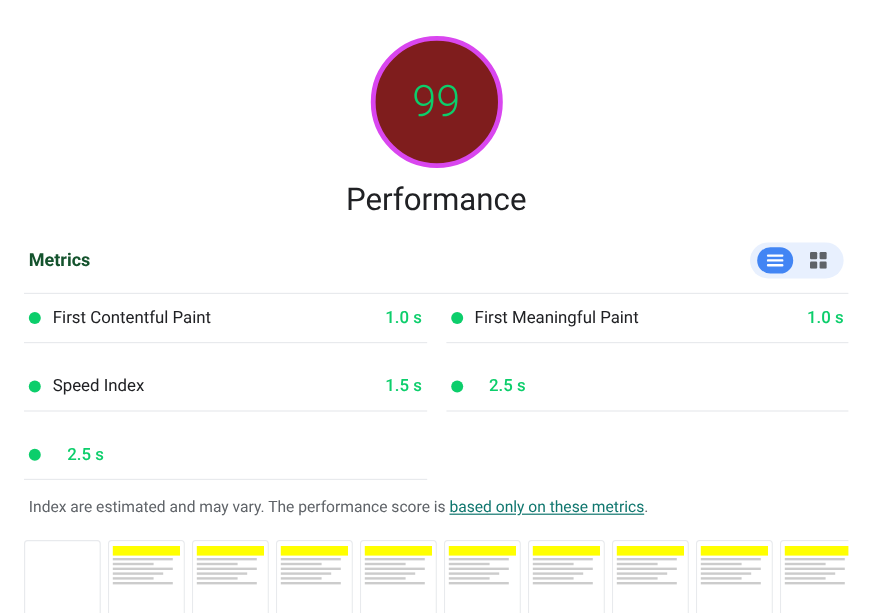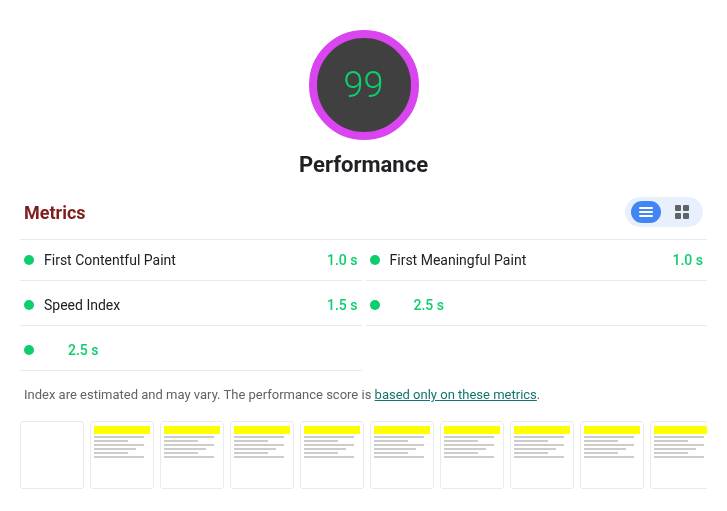--- a/index.html
+++ b/index.html
@@ -17,52 +17,52 @@
       flex-direction: column;
       align-items: center;
       margin-bottom: 20px;
       padding-top: 10px;
     }
 
     .score-circle {
       width: 110px;
       height: 110px;
       border-radius: 50%;
-      border: 8px solid #d946ef;
-      background: #404040;
+      border: 4px solid #d946ef;
+      background: #7f1d1d;
       display: flex;
       align-items: center;
       justify-content: center;
       margin-bottom: 12px;
     }
 
     .score-number {
       font-size: 36px;
       font-weight: 300;
       color: #0cce6b;
     }
 
     .score-label {
-      font-size: 22px;
-      font-weight: 700;
+      font-size: 26px;
+      font-weight: 400;
       color: #202124;
     }
 
     .metrics-header {
       display: flex;
       align-items: center;
       justify-content: space-between;
       margin-bottom: 12px;
       padding: 0 4px;
     }
 
     .metrics-title {
-      font-size: 18px;
+      font-size: 15px;
       font-weight: 700;
-      color: #7f1d1d;
+      color: #14532d;
     }
 
     .view-toggle {
       display: flex;
       background: #e8f0fe;
       border-radius: 20px;
       padding: 4px 6px;
       gap: 6px;
     }
 
@@ -83,21 +83,21 @@
     }
 
     .toggle-btn.inactive {
       background: transparent;
       color: #5f6368;
     }
 
     .metrics-grid {
       display: grid;
       grid-template-columns: 1fr 1fr;
-      gap: 4px;
+      gap: 16px;
       border-top: 1px solid #e8eaed;
     }
 
     .metric-row {
       display: flex;
       align-items: center;
       padding: 12px 4px;
       border-bottom: 1px solid #e8eaed;
     }
 
@@ -113,21 +113,21 @@
     .metric-name {
       font-size: 14px;
       color: #202124;
       flex: 1;
     }
 
     .metric-value {
       font-size: 14px;
       color: #0cce6b;
       font-weight: 500;
-      margin-left: 24px;
+      margin-left: 12px;
       white-space: nowrap;
     }
 
     .disclaimer {
       margin-top: 14px;
       font-size: 13px;
       color: #5f6368;
       padding: 0 4px;
       line-height: 1.5;
     }

